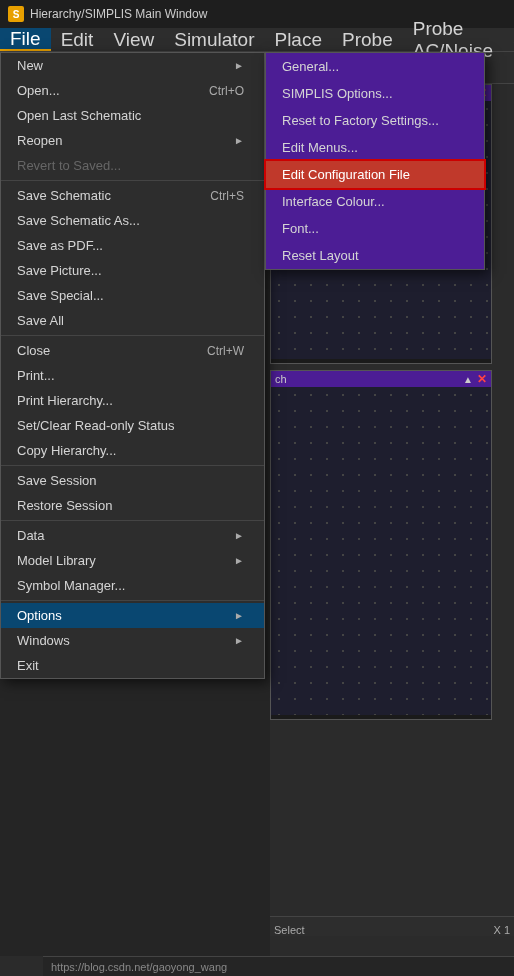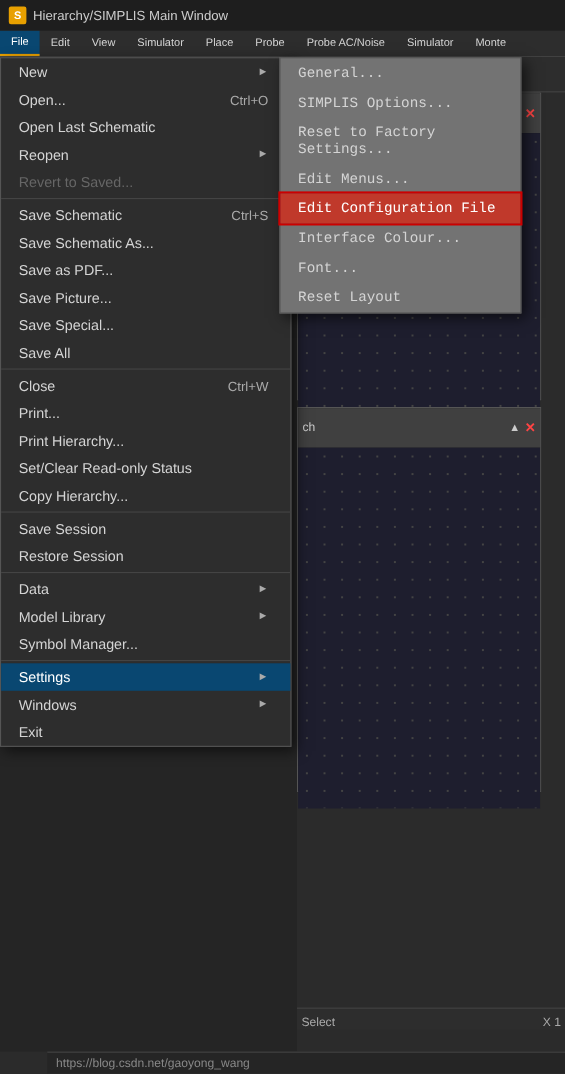--- a/index.html
+++ b/index.html
@@ -45,21 +45,21 @@
     #menu-bar {
       background: #2d2d2d;
       height: 24px;
       display: flex;
       align-items: center;
       border-bottom: 1px solid #444;
     }
     .menu-item-top {
       padding: 3px 10px;
       cursor: pointer;
-      font-size: 10px;
+      font-size: 19px;
       color: #d4d4d4;
       height: 100%;
       display: flex;
       align-items: center;
     }
     .menu-item-top.file-active {
       background: #094771;
       color: white;
       border-bottom: 2px solid #e8a000;
     }
@@ -94,22 +94,22 @@
       position: relative;
     }
 
     
     .schematic-panel {
       background: #1a1a1a;
       border: 1px solid #555;
       position: absolute;
     }
     .panel-titlebar {
-      background: #404040;
-      height: 36px;
+      background: #4c1d95;
+      height: 16px;
       display: flex;
       align-items: center;
       padding: 0 4px;
       font-size: 11px;
       color: #cccccc;
       justify-content: space-between;
     }
     .panel-titlebar .close-x {
       cursor: pointer;
       color: #ff4444;
@@ -210,27 +210,26 @@
     .dropdown-separator {
       height: 1px;
       background: #444;
       margin: 2px 0;
     }
 
     
     #options-submenu {
       position: absolute;
       top: 52px;
-      left: 254px;
+      left: 265px;
       width: 220px;
-      background: #737373;
+      background: #4c1d95;
       border: 1px solid #555;
       box-shadow: 4px 4px 12px rgba(0,0,0,0.6);
       z-index: 101;
-      font-family: Liberation Mono, monospace;
     }
     .submenu-item {
       padding: 6px 16px;
       cursor: pointer;
       font-size: 13px;
       color: #d4d4d4;
       display: flex;
       align-items: center;
       justify-content: space-between;
     }
@@ -404,21 +403,21 @@
   </div>
   <div class="dropdown-item">
     <span>Model Library</span>
     <span class="arrow">►</span>
   </div>
   <div class="dropdown-item">
     <span>Symbol Manager...</span>
   </div>
   <div class="dropdown-separator"></div>
   <div class="dropdown-item highlighted">
-    <span>Settings</span>
+    <span>Options</span>
     <span class="arrow">►</span>
   </div>
   <div class="dropdown-item">
     <span>Windows</span>
     <span class="arrow">►</span>
   </div>
   <div class="dropdown-item">
     <span>Exit</span>
   </div>
 </div>

